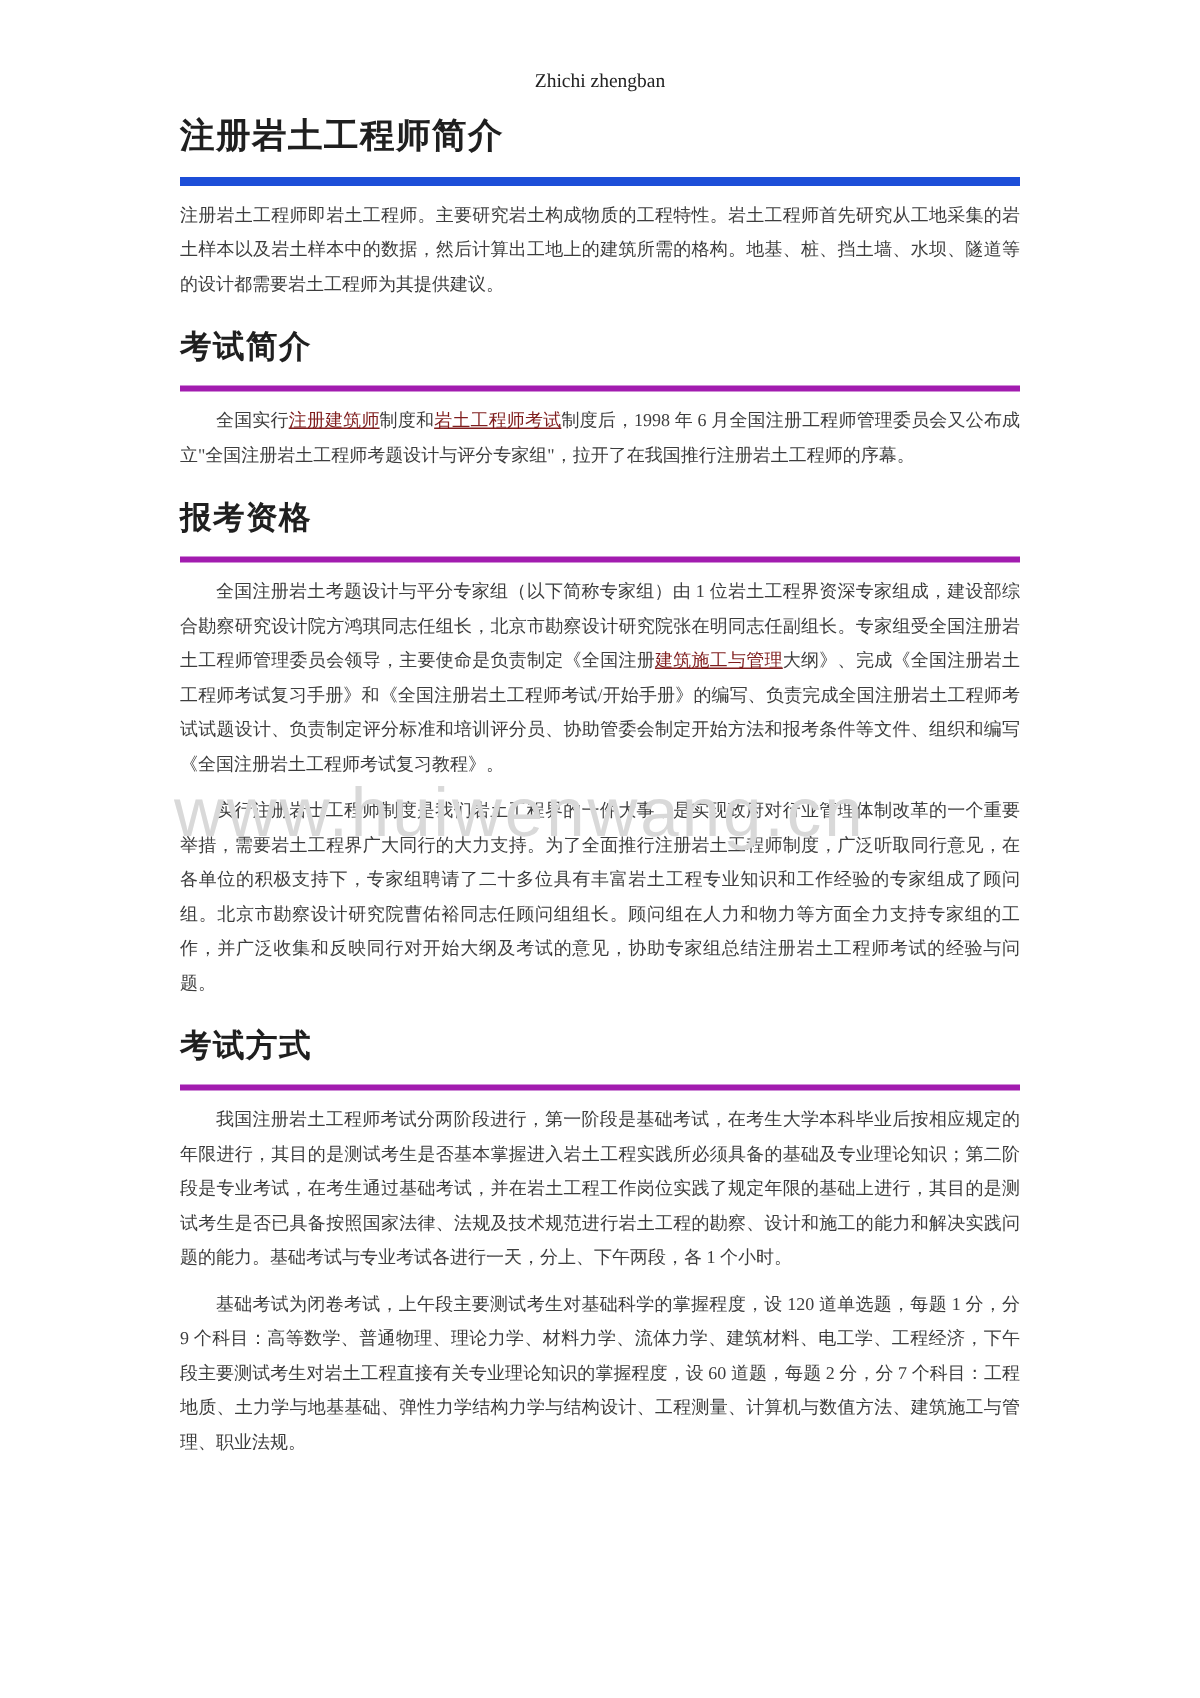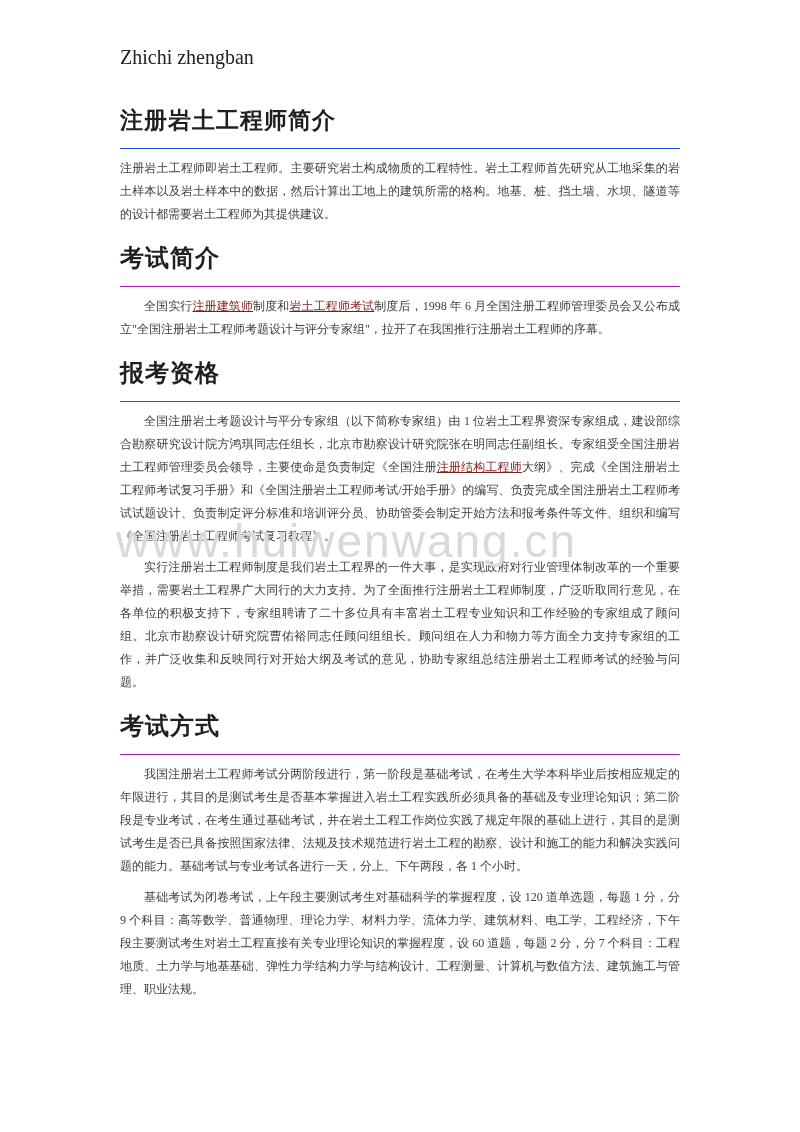--- a/index.html
+++ b/index.html
@@ -7,41 +7,42 @@
     position: relative;
     width: 800px;
     height: 1132px;
     box-sizing: border-box;
     padding: 46px 120px 0 120px;
     background: #ffffff;
     overflow: hidden;
     font-family: "Liberation Serif", "DejaVu Serif", serif;
   }
   .header-note {
-    font-size: 20px;
+    font-size: 13px;
     color: #222222;
     font-family: "Liberation Serif", "DejaVu Serif", serif;
+    text-align: center;
   }
   h1.article-title {
-    margin: 36px 0 0 0;
+    margin: 13px 0 0 0;
     font-size: 23px;
     font-weight: bold;
     color: #1f1f1f;
     padding-bottom: 12px;
-    border-bottom: 1px solid #1d4ed8;
+    border-bottom: 6px solid #1d4ed8;
     font-family: "Liberation Sans", "DejaVu Sans", sans-serif;
     letter-spacing: 1px;
   }
   h2.section-heading {
     margin: 16px 0 0 0;
-    font-size: 24px;
+    font-size: 21px;
     font-weight: bold;
     color: #1f1f1f;
     padding-bottom: 12px;
-    border-bottom: 1px solid #a21caf;
+    border-bottom: 4px solid #a21caf;
     font-family: "Liberation Sans", "DejaVu Sans", sans-serif;
     letter-spacing: 1px;
   }
   p.para {
     margin: 8px 0 7px 0;
     font-size: 12px;
     line-height: 23px;
     color: #3d3d3d;
     text-align: justify;
   }
@@ -69,20 +70,20 @@
 <body>
 
 <div class="page">
   <div class="header-note">Zhichi zhengban</div>
   <h1 class="article-title">注册岩土工程师简介</h1>
   <p class="para">注册岩土工程师即岩土工程师。主要研究岩土构成物质的工程特性。岩土工程师首先研究从工地采集的岩土样本以及岩土样本中的数据，然后计算出工地上的建筑所需的格构。地基、桩、挡土墙、水坝、隧道等的设计都需要岩土工程师为其提供建议。</p>
   <div id="article-body">
       <h2 class="section-heading">考试简介</h2>
       <p class="para indent"><span>全国实行</span><a class="inline-link" href="#">注册建筑师</a><span>制度和</span><a class="inline-link" href="#">岩土工程师考试</a><span>制度后，1998 年 6 月全国注册工程师管理委员会又公布成立"全国注册岩土工程师考题设计与评分专家组"，拉开了在我国推行注册岩土工程师的序幕。</span></p>
       <h2 class="section-heading">报考资格</h2>
-      <p class="para indent"><span>全国注册岩土考题设计与平分专家组（以下简称专家组）由 1 位岩土工程界资深专家组成，建设部综合勘察研究设计院方鸿琪同志任组长，北京市勘察设计研究院张在明同志任副组长。专家组受全国注册岩土工程师管理委员会领导，主要使命是负责制定《全国注册</span><a class="inline-link" href="#">注册结构工程师</a><span>大纲》、完成《全国注册岩土工程师考试复习手册》和《全国注册岩土工程师考试/开始手册》的编写、负责完成全国注册岩土工程师考试试题设计、负责制定评分标准和培训评分员、协助管委会制定开始方法和报考条件等文件、组织和编写《全国注册岩土工程师考试复习教程》。</span></p>
+      <p class="para indent"><span>全国注册岩土考题设计与平分专家组（以下简称专家组）由 1 位岩土工程界资深专家组成，建设部综合勘察研究设计院方鸿琪同志任组长，北京市勘察设计研究院张在明同志任副组长。专家组受全国注册岩土工程师管理委员会领导，主要使命是负责制定《全国注册</span><a class="inline-link" href="#">建筑施工与管理</a><span>大纲》、完成《全国注册岩土工程师考试复习手册》和《全国注册岩土工程师考试/开始手册》的编写、负责完成全国注册岩土工程师考试试题设计、负责制定评分标准和培训评分员、协助管委会制定开始方法和报考条件等文件、组织和编写《全国注册岩土工程师考试复习教程》。</span></p>
       <p class="para indent"><span>实行注册岩土工程师制度是我们岩土工程界的一件大事，是实现政府对行业管理体制改革的一个重要举措，需要岩土工程界广大同行的大力支持。为了全面推行注册岩土工程师制度，广泛听取同行意见，在各单位的积极支持下，专家组聘请了二十多位具有丰富岩土工程专业知识和工作经验的专家组成了顾问组。北京市勘察设计研究院曹佑裕同志任顾问组组长。顾问组在人力和物力等方面全力支持专家组的工作，并广泛收集和反映同行对开始大纲及考试的意见，协助专家组总结注册岩土工程师考试的经验与问题。</span></p>
       <h2 class="section-heading">考试方式</h2>
       <p class="para indent"><span>我国注册岩土工程师考试分两阶段进行，第一阶段是基础考试，在考生大学本科毕业后按相应规定的年限进行，其目的是测试考生是否基本掌握进入岩土工程实践所必须具备的基础及专业理论知识；第二阶段是专业考试，在考生通过基础考试，并在岩土工程工作岗位实践了规定年限的基础上进行，其目的是测试考生是否已具备按照国家法律、法规及技术规范进行岩土工程的勘察、设计和施工的能力和解决实践问题的能力。基础考试与专业考试各进行一天，分上、下午两段，各 1 个小时。</span></p>
       <p class="para indent"><span>基础考试为闭卷考试，上午段主要测试考生对基础科学的掌握程度，设 120 道单选题，每题 1 分，分 9 个科目：高等数学、普通物理、理论力学、材料力学、流体力学、建筑材料、电工学、工程经济，下午段主要测试考生对岩土工程直接有关专业理论知识的掌握程度，设 60 道题，每题 2 分，分 7 个科目：工程地质、土力学与地基基础、弹性力学结构力学与结构设计、工程测量、计算机与数值方法、建筑施工与管理、职业法规。</span></p>
     </div>
   <div class="watermark">www.huiwenwang.cn</div>
 </div>
 
 </body></html>

